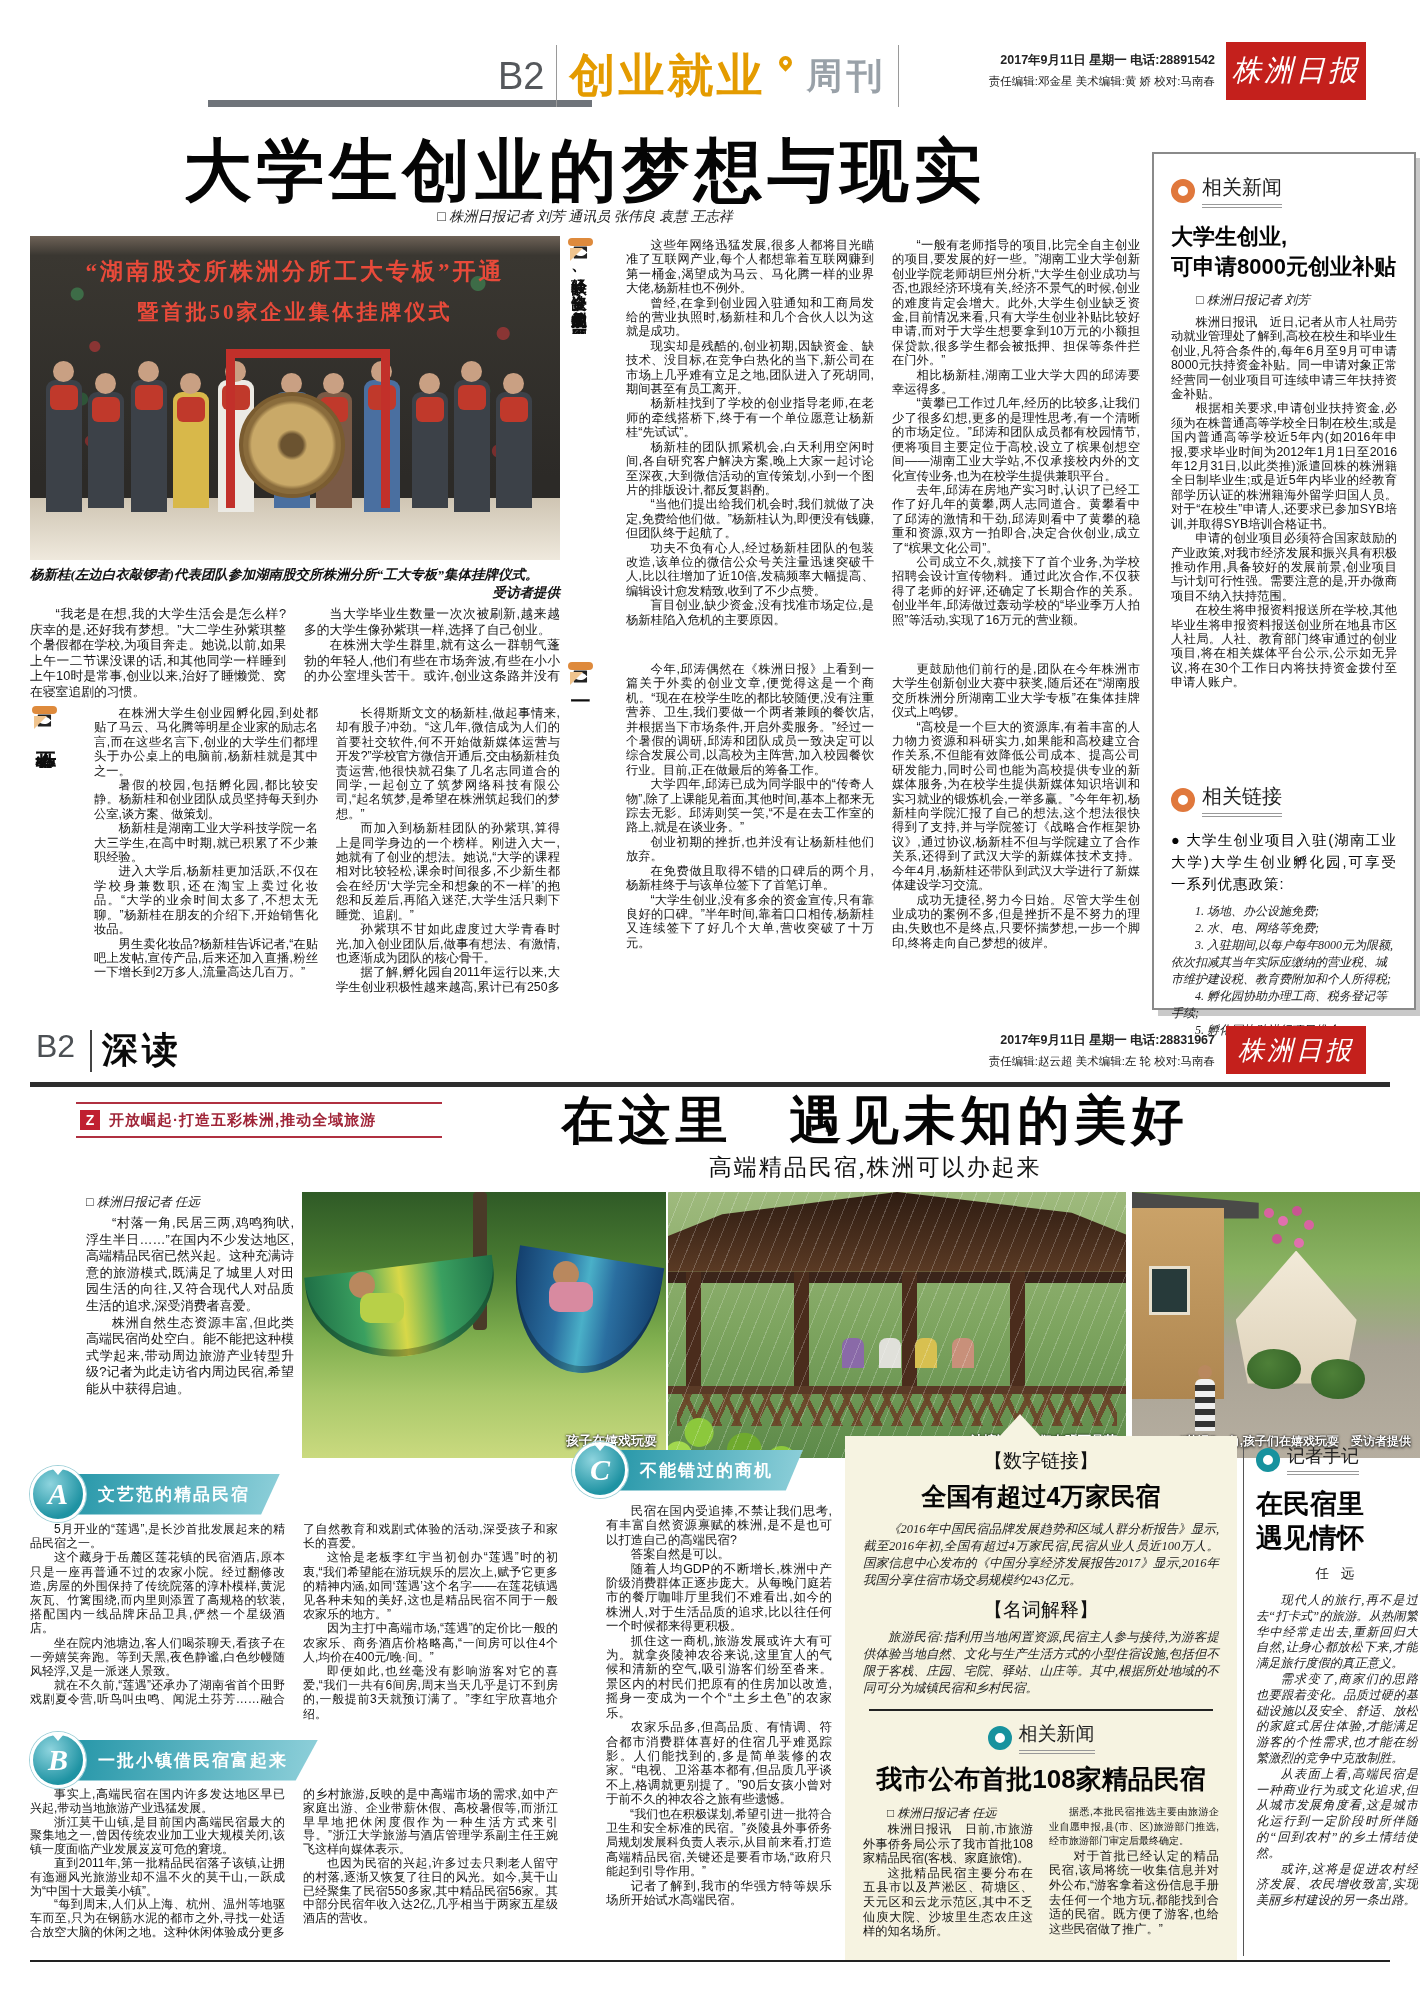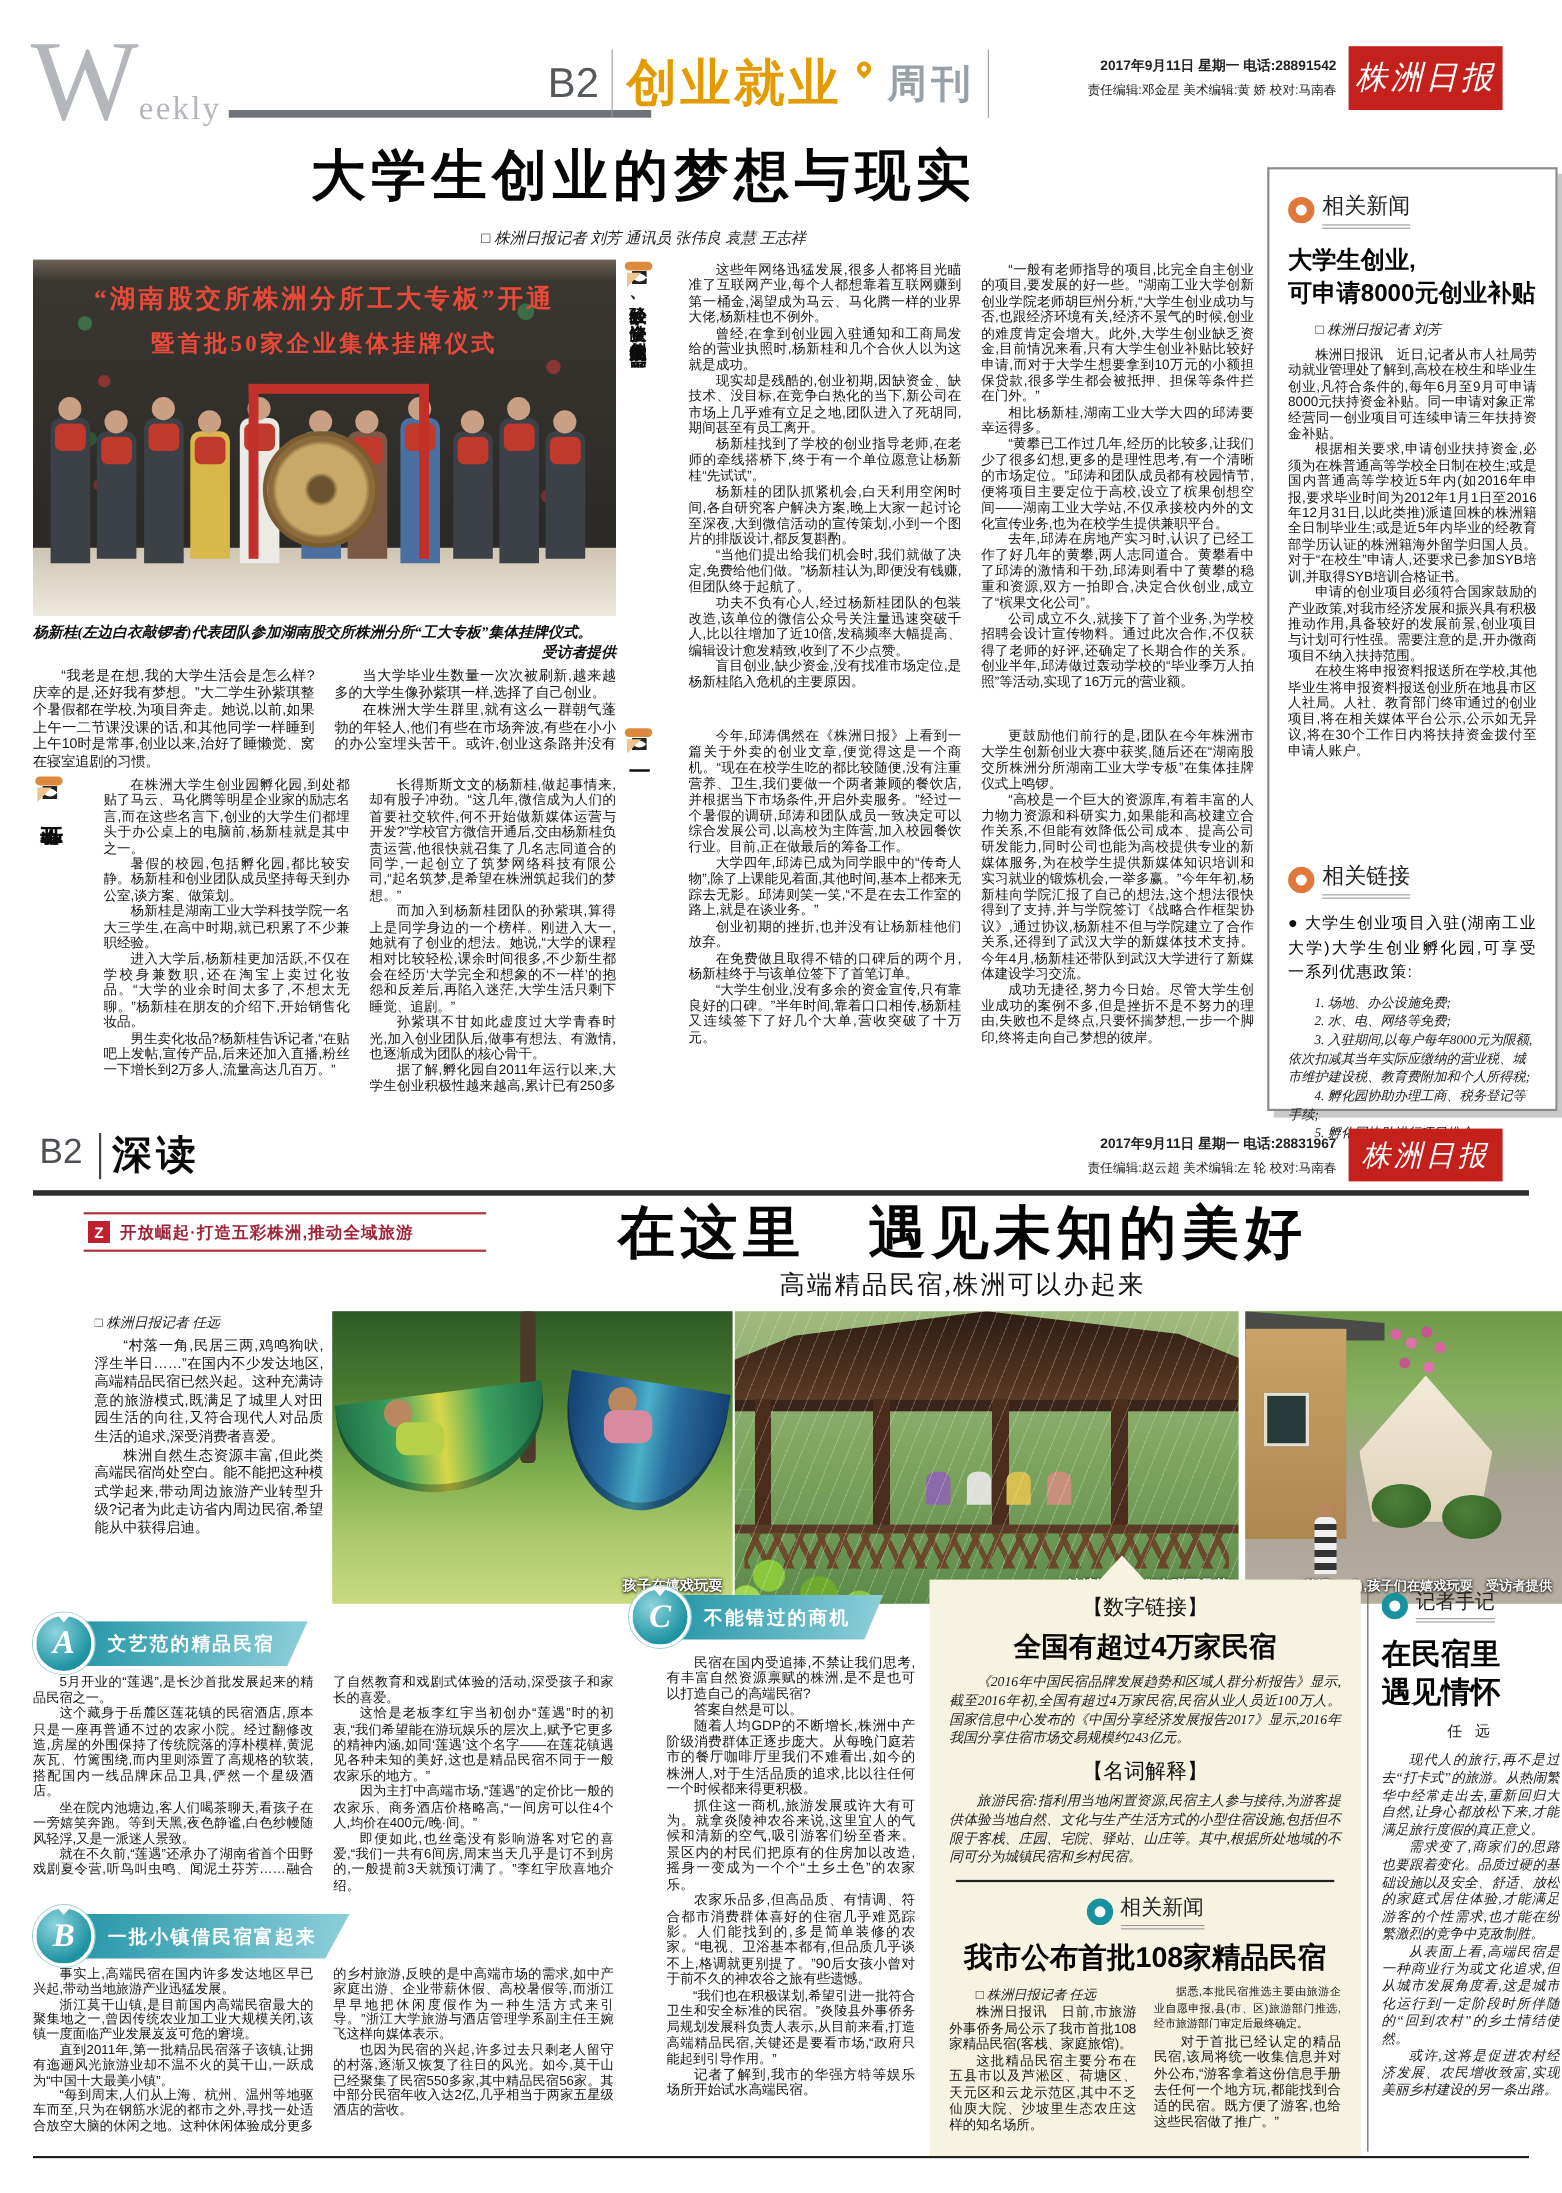--- a/index.html
+++ b/index.html
@@ -114,41 +114,38 @@
         font-family:"DejaVu Serif",serif;font-style:italic;font-weight:normal;letter-spacing:3px;}
   .datebox{text-align:right;color:#222;}
   .datebox .l1{font-size:12.5px;font-weight:bold;}
   .datebox .l2{font-size:11.5px;margin-top:5px;}
 </style>
 </head>
 <body>
 
 <div class="page">
 
-  <div class="abs" style="left:28px;top:34px;width:230px;height:90px;">
-    <span class="serif" style="font-size:104px;line-height:80px;color:#b3b7bb;">W</span><span class="serif" style="font-size:30px;color:#b3b7bb;letter-spacing:2px;">eekly</span>
-  </div>
   <div class="abs" style="left:208px;top:100px;width:384px;height:7px;background:#6f747a;"></div>
 
   <div class="abs" style="left:498px;top:40px;height:72px;display:flex;align-items:center;gap:12px;">
     <span style="font-size:38px;color:#55585c;">B2</span>
     <span class="vline" style="height:62px;"></span>
     <span style="font-size:46px;font-weight:bold;color:#E49B00;letter-spacing:3px;">创业就业</span>
     <span class="pin"></span>
     <span style="font-size:36px;font-weight:bold;color:#99a1a8;letter-spacing:4px;">周刊</span>
     <span class="vline" style="height:62px;"></span>
   </div>
 
   <div class="abs datebox" style="left:930px;top:52px;width:285px;">
     <div class="l1">2017年9月11日 星期一 电话:28891542</div>
     <div class="l2">责任编辑:邓金星 美术编辑:黄 娇 校对:马南春</div>
   </div>
   <div class="abs logo" style="left:1226px;top:42px;width:140px;height:58px;font-size:29px;">株洲日报</div>
 
-  <div class="abs" style="left:60px;top:126px;width:1050px;text-align:center;font-size:50px;font-weight:bold;letter-spacing:5px;color:#050505;">大学生创业的梦想与现实</div>
+  <div class="abs" style="left:60px;top:126px;width:1050px;text-align:center;font-size:68px;font-weight:bold;letter-spacing:5px;color:#050505;">大学生创业的梦想与现实</div>
   <div class="abs fangsong" style="left:60px;top:208px;width:1050px;text-align:center;font-size:14px;color:#222;">□ 株洲日报记者 刘芳 通讯员 张伟良 袁慧 王志祥</div>
 
   <div class="abs photo cer" style="left:30px;top:236px;width:530px;height:324px;">
     <div class="deco-l"></div>
     <div class="deco-r"></div>
     <div class="bline" style="top:20px;font-size:23px;">“湖南股交所株洲分所工大专板”开通</div>
     <div class="bline" style="top:62px;font-size:21px;">暨首批50家企业集体挂牌仪式</div>
     <div class="floor"></div>
     <div class="person tall" style="left:3%;"></div>
     <div class="person" style="left:11%;"></div>

